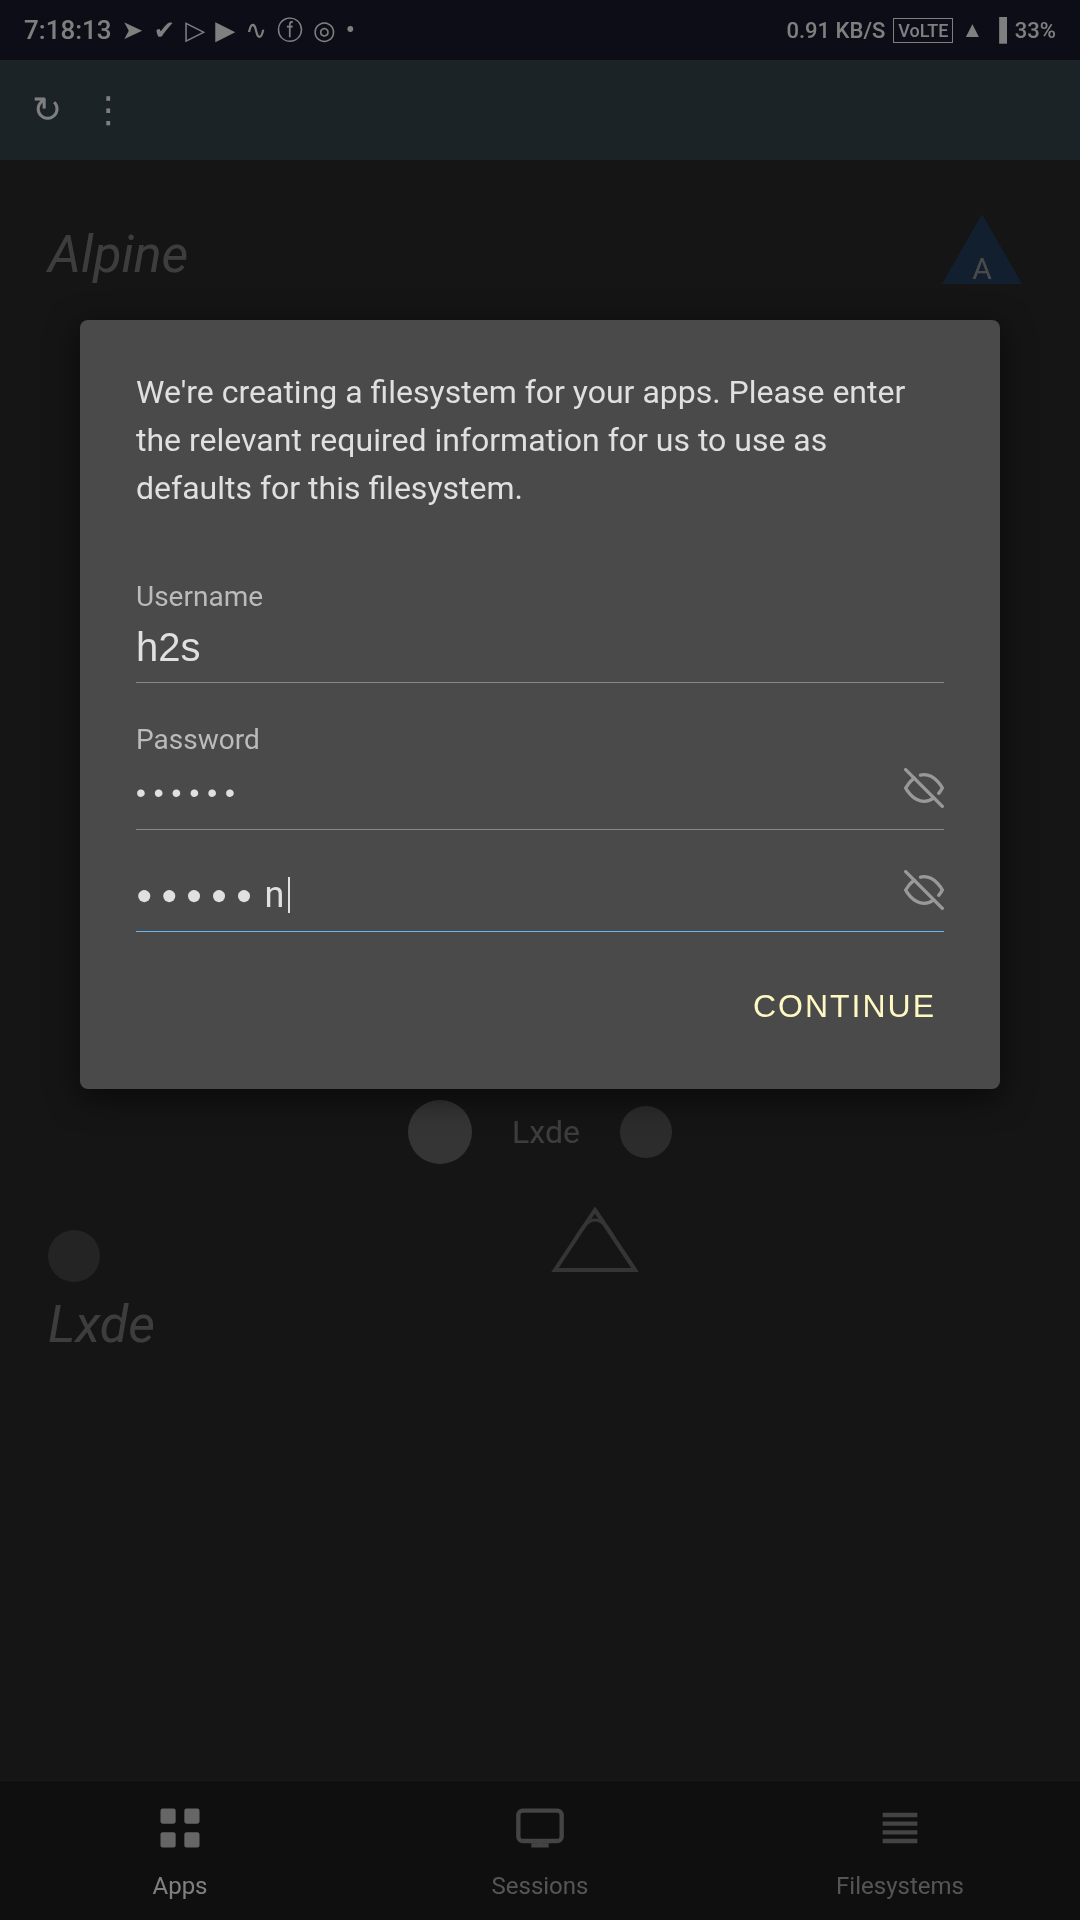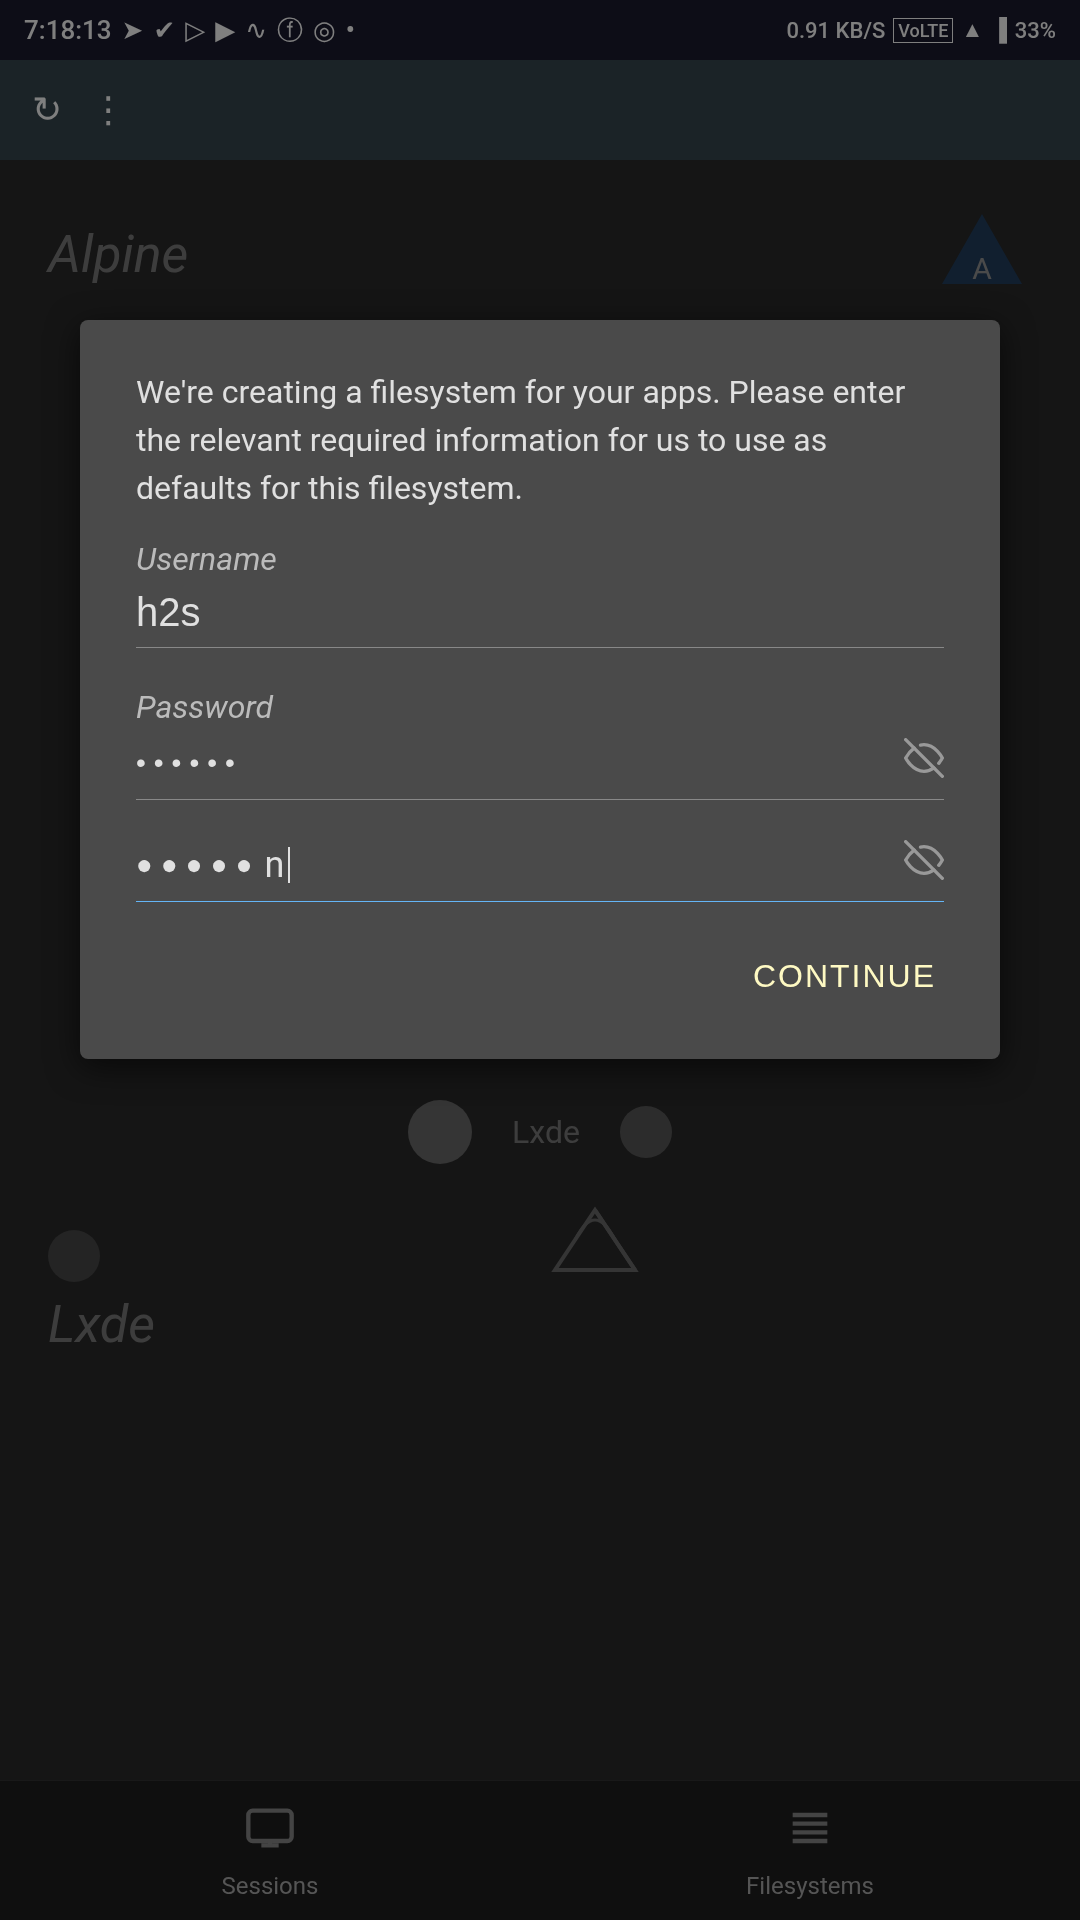--- a/index.html
+++ b/index.html
@@ -161,28 +161,27 @@
       background: #4a4a4a;
       border-radius: 8px;
       padding: 48px 56px 48px 56px;
       box-shadow: 0 8px 32px rgba(0,0,0,0.6);
     }
 
     .dialog-message {
       font-size: 32px;
       color: #e0e0e0;
       line-height: 1.5;
-      margin-bottom: 28px;
+      margin-bottom: 68px;
     }
 
     .field-label {
-      font-size: 32px;
+      font-size: 28px;
       color: #bbb;
       margin-bottom: 12px;
-      font-style: italic;
     }
 
     .field-value {
       font-size: 40px;
       color: #e0e0e0;
       border-bottom: 1px solid #888;
       padding-bottom: 12px;
       margin-bottom: 40px;
       display: flex;
       align-items: center;
@@ -322,20 +321,31 @@
     </div>
 
     <div class="dialog-actions">
       <button class="continue-btn">CONTINUE</button>
     </div>
 
   </div>
 </div>
 
 <div class="bottom-tabs">
+  <div class="tab-item active">
+    <span class="tab-icon">
+      <svg width="52" height="52" viewBox="0 0 24 24" fill="#ccc">
+        <rect x="3" y="3" width="7" height="7" rx="1"></rect>
+        <rect x="14" y="3" width="7" height="7" rx="1"></rect>
+        <rect x="3" y="14" width="7" height="7" rx="1"></rect>
+        <rect x="14" y="14" width="7" height="7" rx="1"></rect>
+      </svg>
+    </span>
+    <span>Apps</span>
+  </div>
   <div class="tab-item">
     <span class="tab-icon">
       <svg width="52" height="52" viewBox="0 0 24 24" fill="none" stroke="#888" stroke-width="2">
         <rect x="2" y="4" width="20" height="14" rx="2"></rect>
         <line x1="8" y1="20" x2="16" y2="20"></line>
         <line x1="12" y1="18" x2="12" y2="20"></line>
       </svg>
     </span>
     <span>Sessions</span>
   </div>

